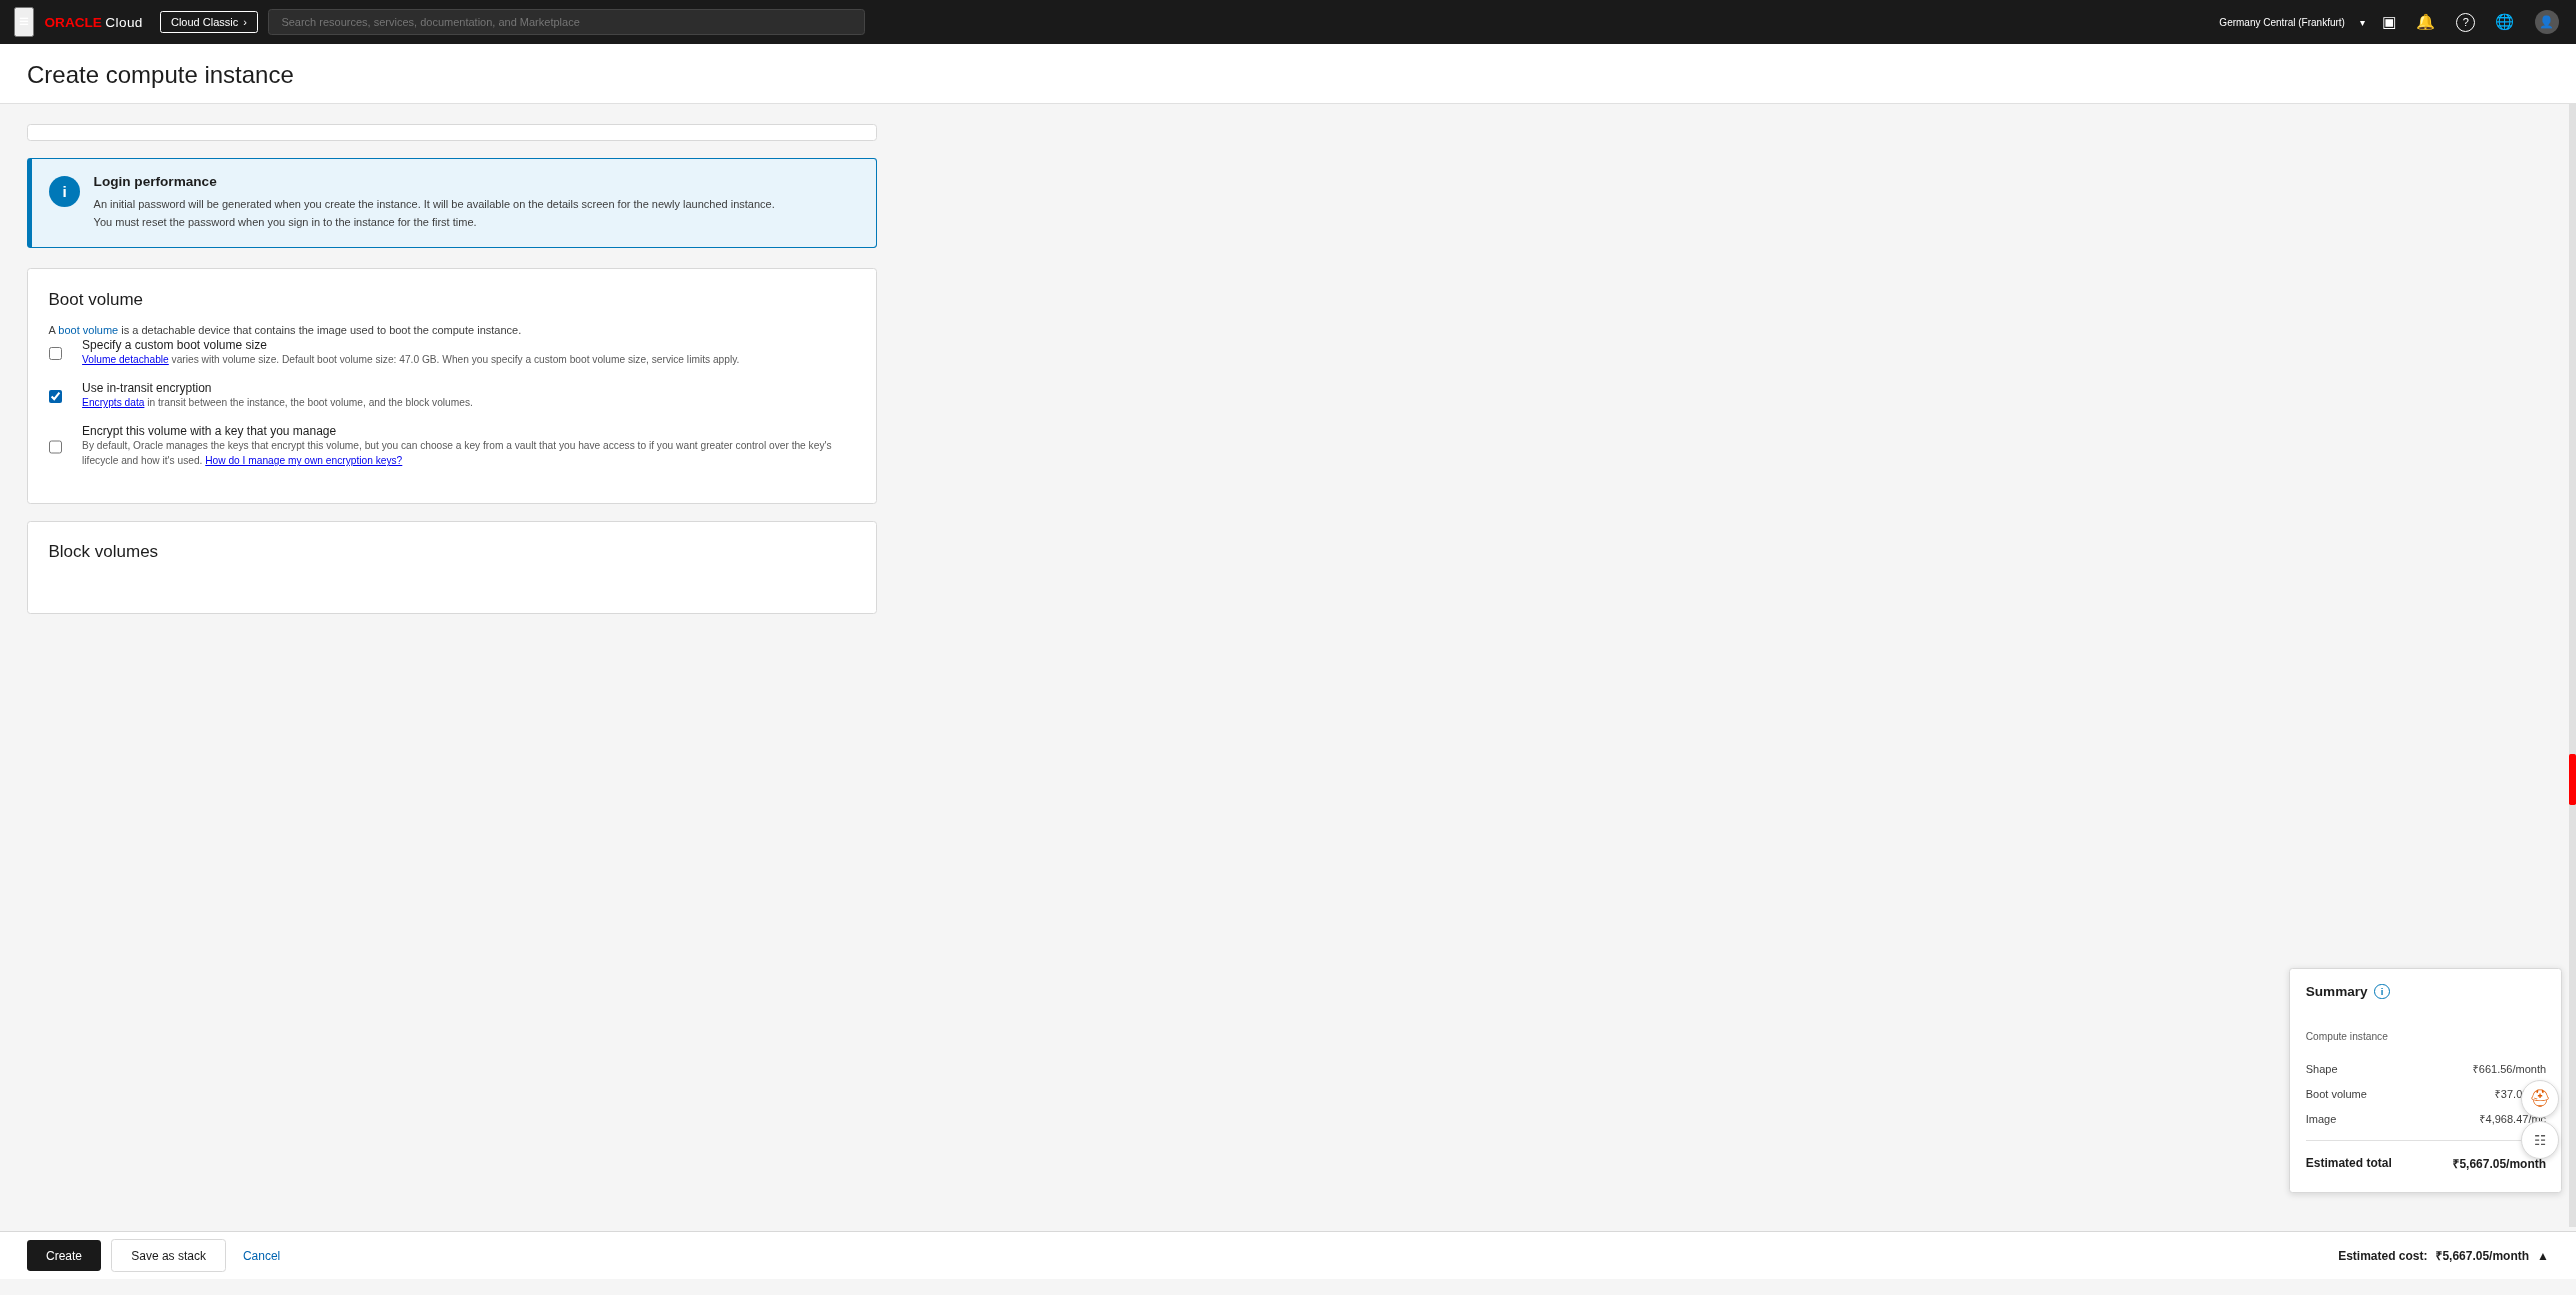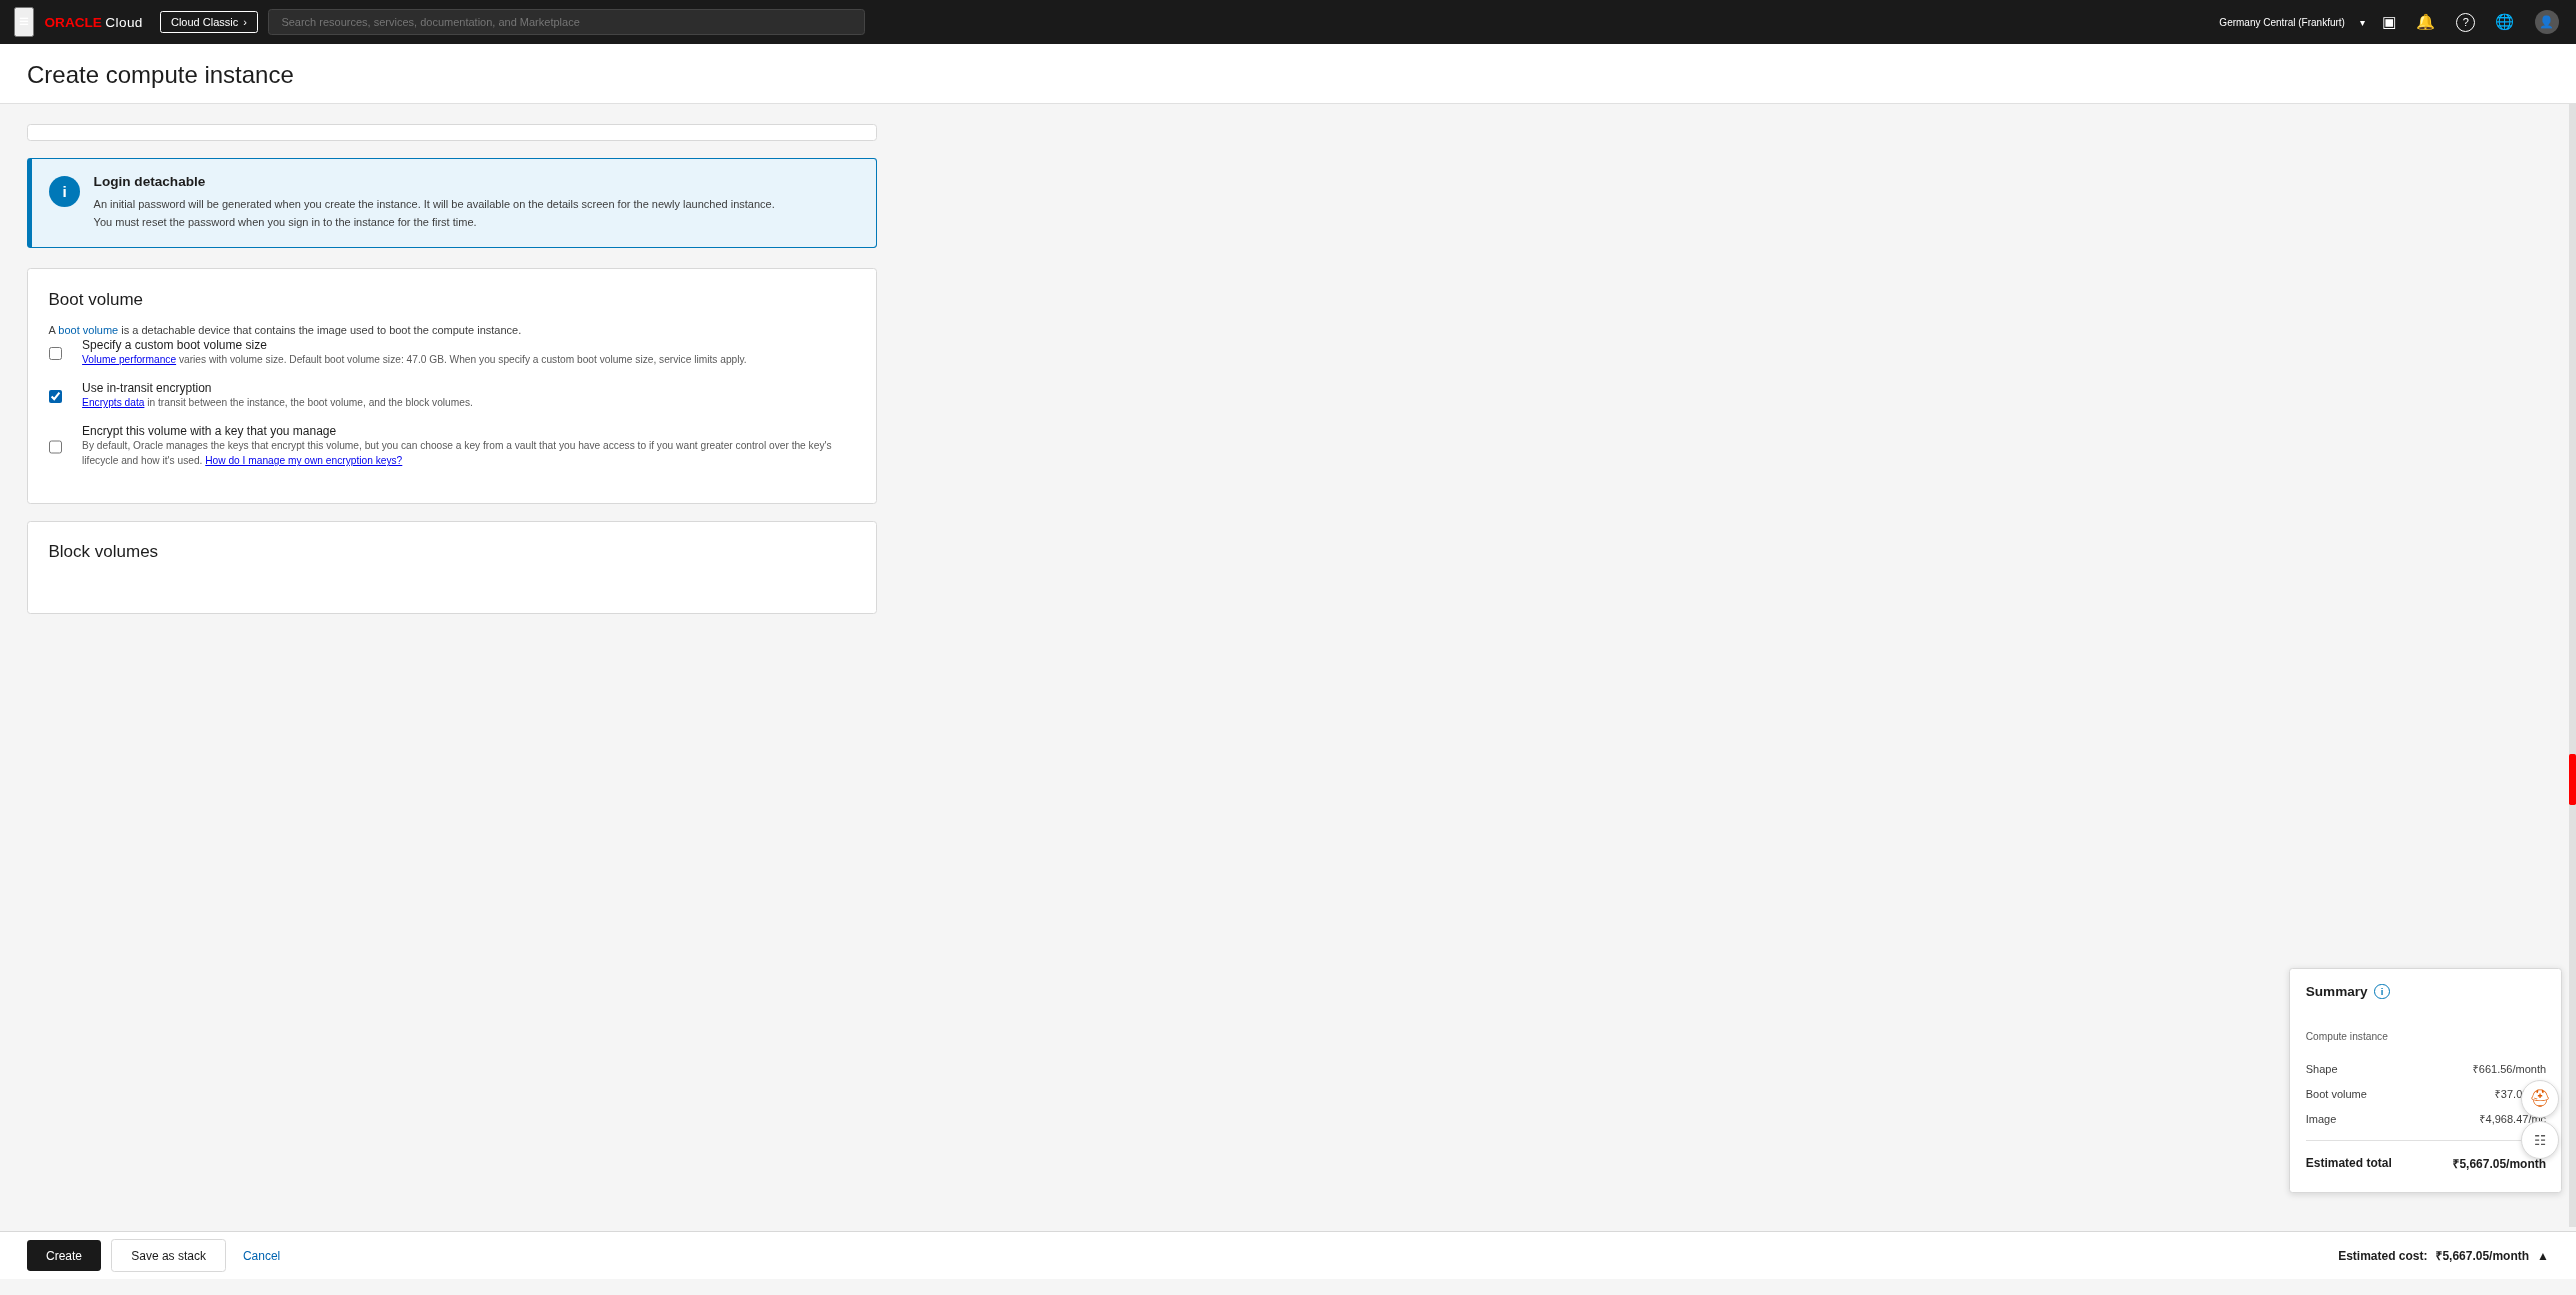--- a/index.html
+++ b/index.html
@@ -374,40 +374,40 @@
 
   <div class="content-area">
 
     <div class="scroll-stub"></div>
 
     <div class="info-box">
       <div class="info-icon">
         <div style="width:31px;height:31px;border-radius:50%;background:#0078b8;display:flex;align-items:center;justify-content:center;color:#fff;font-size:15.3px;font-weight:700;">i</div>
       </div>
       <div class="info-box-content">
-        <h3>Login detachable</h3>
+        <h3>Login performance</h3>
         <p>
           <span>An initial password will be generated when you create the instance. It will be available on the details screen for the newly launched instance.</span><br>
           <span>You must reset the password when you sign in to the instance for the first time.</span>
         </p>
       </div>
     </div>
 
     <div class="section-card">
       <h2 class="section-title">Boot volume</h2>
       <p class="section-description">
         A <a href="#">boot volume</a> is a detachable device that contains the image used to boot the compute instance.
       </p>
 
       <div class="checkbox-row">
         <input type="checkbox" id="cb-custom-size" style="">
         <div>
           <label class="checkbox-label" for="cb-custom-size">Specify a custom boot volume size</label>
           <div class="checkbox-description">
-            <a href="#">Volume performance</a>
+            <a href="#">Volume detachable</a>
             <span> varies with volume size. Default boot volume size: 47.0 GB. When you specify a custom boot volume size, service limits apply.</span>
           </div>
         </div>
       </div>
 
       <div class="checkbox-row">
         <input type="checkbox" id="cb-transit" checked="" style="">
         <div>
           <label class="checkbox-label" for="cb-transit">Use in-transit encryption</label>
           <div class="checkbox-description">

